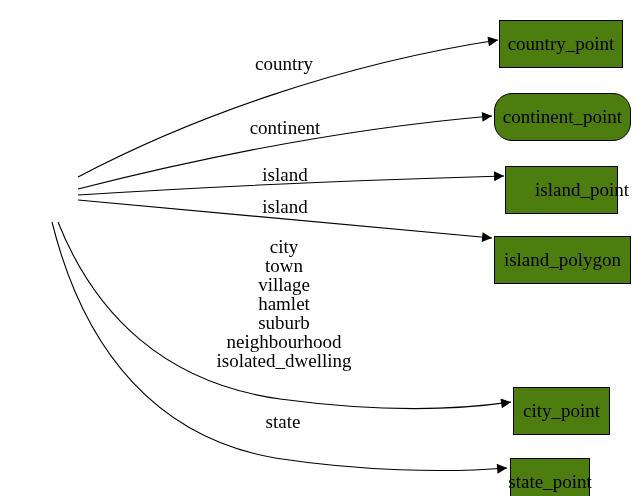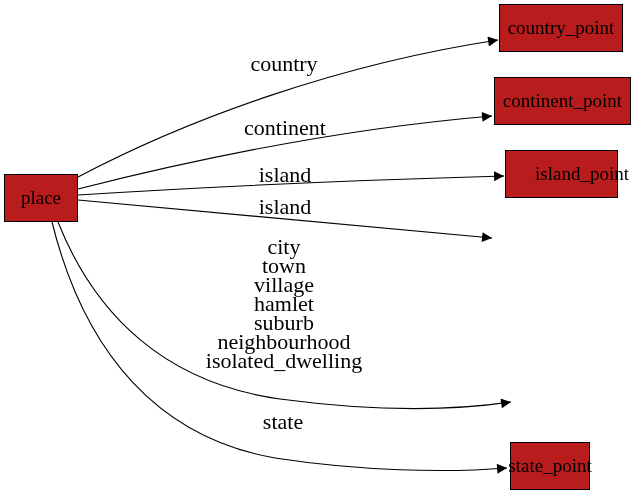--- a/index.html
+++ b/index.html
@@ -25,31 +25,32 @@
   }
   .edges-svg path.edge {
     fill: none;
     stroke: #000000;
     stroke-width: 1.1;
   }
   .node {
     position: absolute;
     box-sizing: border-box;
     border: 1px solid #000000;
-    background: #b91c1c;
+    background: #4d7c0f;
     display: flex;
     align-items: center;
     justify-content: center;
     font-size: 19px;
     white-space: nowrap;
+    margin-top: 16px;
   }
   .edge-label {
     position: absolute;
     transform: translate(-50%, -50%);
-    font-size: 22px;
+    font-size: 19px;
     line-height: 19px;
     text-align: center;
     white-space: pre-line;
   }
 </style>
 </head>
 <body>
 
 <div class="canvas">
 
@@ -60,29 +61,30 @@
       </marker>
     </defs>
     <path class="edge" d="M78,177 C190,118 340,64 498,40" marker-end="url(#arrow)"></path>
     <path class="edge" d="M78,189 C200,158 350,128 492,116" marker-end="url(#arrow)"></path>
     <path class="edge" d="M78,195 C220,186 360,180 504,176" marker-end="url(#arrow)"></path>
     <path class="edge" d="M78,200 C220,212 360,226 492,238" marker-end="url(#arrow)"></path>
     <path class="edge" d="M58,222 C95,315 165,383 280,399 C370,411 450,411 511,402" marker-end="url(#arrow)"></path>
     <path class="edge" d="M52,222 C85,355 160,438 275,458 C360,471 445,473 507,468" marker-end="url(#arrow)"></path>
   </svg>
 
-  <div class="node" style="left:4px; top:174px; width:74px; height:48px;">place</div>
 
   <div class="node" style="left:499px; top:4px; width:124px; height:48px;">country_point</div>
 
-  <div class="node" style="left:494px; top:77px; width:137px; height:48px;">continent_point</div>
+  <div class="node" style="left:494px; top:77px; width:137px; height:48px;border-radius:18px;">continent_point</div>
 
   <div class="node" style="left:505px; top:150px; width:113px; height:48px;padding-left:41px;">island_point</div>
 
+  <div class="node" style="left:494px; top:220px; width:137px; height:48px;">island_polygon</div>
 
+  <div class="node" style="left:513px; top:371px; width:97px; height:48px;">city_point</div>
 
   <div class="node" style="left:510px; top:442px; width:80px; height:48px;">state_point</div>
 
   <div class="edge-label" style="left:284px; top:63px;">country</div>
 
   <div class="edge-label" style="left:285px; top:127px;font-family:Liberation Serif, serif;">continent</div>
 
   <div class="edge-label" style="left:285px; top:174px;">island</div>
 
   <div class="edge-label" style="left:285px; top:206px;">island</div>

